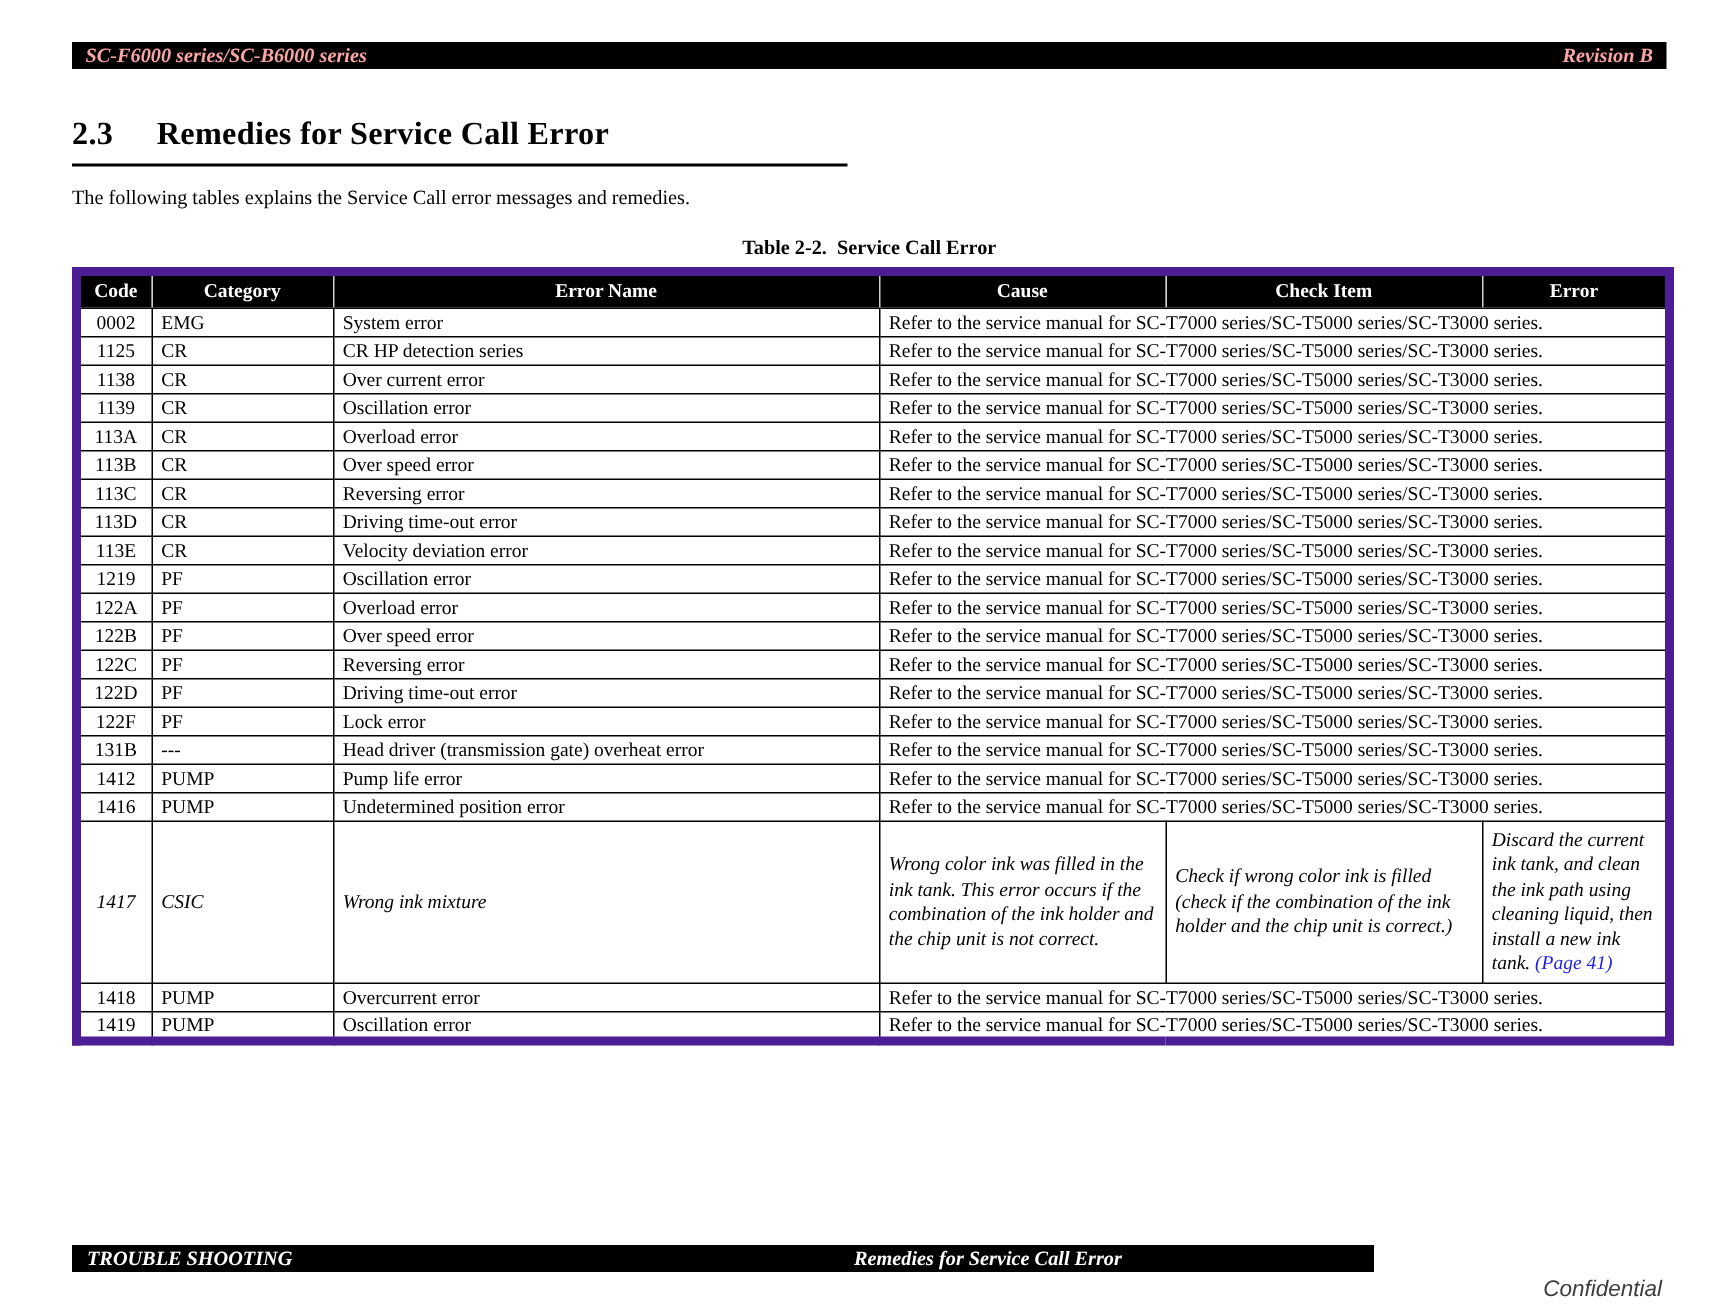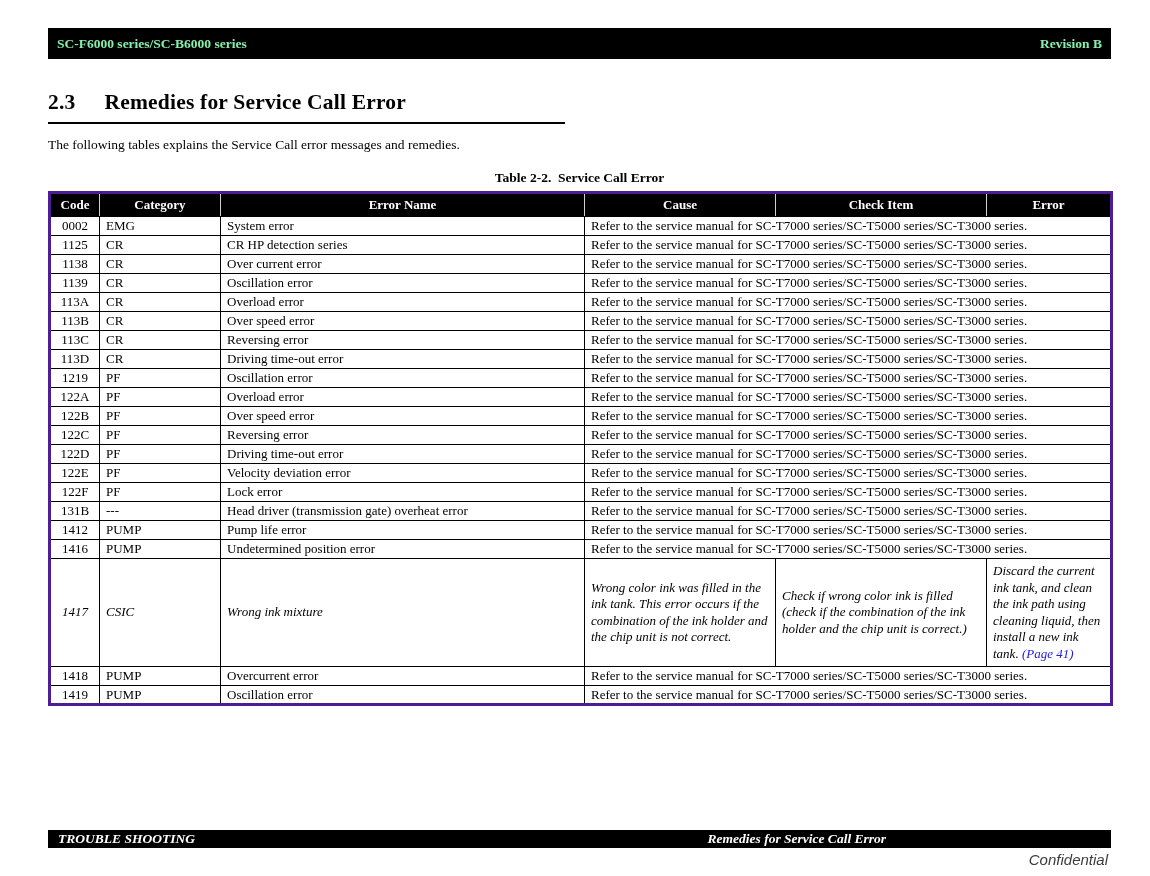--- a/index.html
+++ b/index.html
@@ -9,30 +9,31 @@
     height: 876px;
     background: #ffffff;
     font-family: "Liberation Serif", serif;
     color: #000;
     overflow: hidden;
   }
   .content { margin-left: 48px; width: 1063px; }
 
   .topbar {
     margin-top: 28px;
-    height: 31px;
+    height: 18px;
     background: #000;
-    color: #86efac;
+    color: #fca5a5;
     display: flex;
     justify-content: space-between;
     align-items: center;
     padding: 0 9px;
     box-sizing: border-box;
     font-size: 13.5px;
     font-weight: bold;
+    font-style: italic;
   }
 
   .section-heading {
     margin-top: 31px;
     padding-bottom: 7px;
     border-bottom: 2px solid #000;
     width: 517px;
     font-size: 21.5px;
     font-weight: bold;
     letter-spacing: 0.2px;
@@ -49,21 +50,21 @@
     text-align: center;
     font-weight: bold;
     font-size: 13.5px;
     white-space: pre;
   }
 
   table.sce {
     border-collapse: collapse;
     table-layout: fixed;
     width: 1062px;
-    border: 3px solid #4c1d95;
+    border: 6px solid #4c1d95;
     font-size: 13px;
   }
   table.sce thead tr { height: 24px; background: #000; }
   table.sce th {
     color: #fff;
     font-weight: bold;
     text-align: center;
     font-size: 13px;
     border-left: 1px solid #cfcfcf;
     border-bottom: 1.5px solid #000;
@@ -80,21 +81,21 @@
   table.sce tbody tr.tall { height: 102px; }
   td.code { text-align: center; padding: 0 2px; }
   td.refer { padding-left: 6px; }
   tr.tall td { padding: 4px 6px; line-height: 16.5px; font-style: italic; }
   .link { color: #2020e0; cursor: pointer; }
 
   .footerbar {
     position: absolute;
     left: 48px;
     top: 830px;
-    width: 1063px;
+    width: 868px;
     height: 18px;
     background: #000;
     color: #fff;
     display: flex;
     align-items: center;
     padding: 0 10px;
     box-sizing: border-box;
     font-size: 13.5px;
     font-weight: bold;
     font-style: italic;
@@ -193,20 +194,26 @@
             <td class="name">Reversing error</td>
             <td class="refer" colspan="3">Refer to the service manual for SC-T7000 series/SC-T5000 series/SC-T3000 series.</td>
           </tr>
           <tr>
             <td class="code">113D</td>
             <td class="cat">CR</td>
             <td class="name">Driving time-out error</td>
             <td class="refer" colspan="3">Refer to the service manual for SC-T7000 series/SC-T5000 series/SC-T3000 series.</td>
           </tr>
           <tr>
+            <td class="code">113E</td>
+            <td class="cat">CR</td>
+            <td class="name">Velocity deviation error</td>
+            <td class="refer" colspan="3">Refer to the service manual for SC-T7000 series/SC-T5000 series/SC-T3000 series.</td>
+          </tr>
+          <tr>
             <td class="code">1219</td>
             <td class="cat">PF</td>
             <td class="name">Oscillation error</td>
             <td class="refer" colspan="3">Refer to the service manual for SC-T7000 series/SC-T5000 series/SC-T3000 series.</td>
           </tr>
           <tr>
             <td class="code">122A</td>
             <td class="cat">PF</td>
             <td class="name">Overload error</td>
             <td class="refer" colspan="3">Refer to the service manual for SC-T7000 series/SC-T5000 series/SC-T3000 series.</td>
@@ -220,26 +227,20 @@
           <tr>
             <td class="code">122C</td>
             <td class="cat">PF</td>
             <td class="name">Reversing error</td>
             <td class="refer" colspan="3">Refer to the service manual for SC-T7000 series/SC-T5000 series/SC-T3000 series.</td>
           </tr>
           <tr>
             <td class="code">122D</td>
             <td class="cat">PF</td>
             <td class="name">Driving time-out error</td>
-            <td class="refer" colspan="3">Refer to the service manual for SC-T7000 series/SC-T5000 series/SC-T3000 series.</td>
-          </tr>
-          <tr>
-            <td class="code">122E</td>
-            <td class="cat">PF</td>
-            <td class="name">Velocity deviation error</td>
             <td class="refer" colspan="3">Refer to the service manual for SC-T7000 series/SC-T5000 series/SC-T3000 series.</td>
           </tr>
           <tr>
             <td class="code">122F</td>
             <td class="cat">PF</td>
             <td class="name">Lock error</td>
             <td class="refer" colspan="3">Refer to the service manual for SC-T7000 series/SC-T5000 series/SC-T3000 series.</td>
           </tr>
           <tr>
             <td class="code">131B</td>

